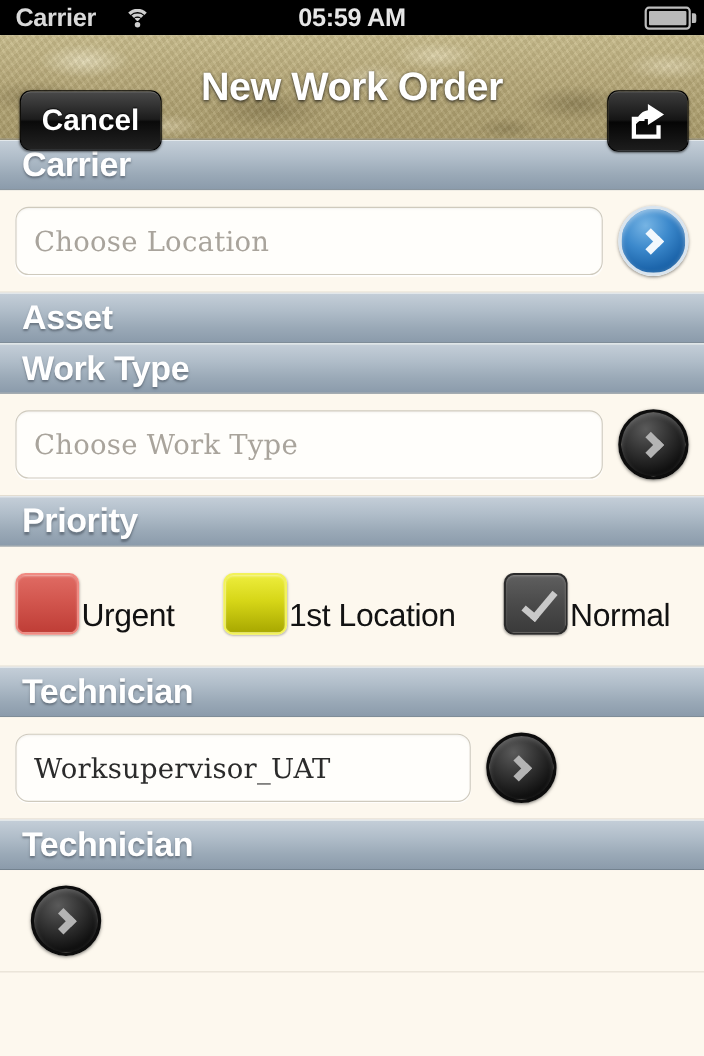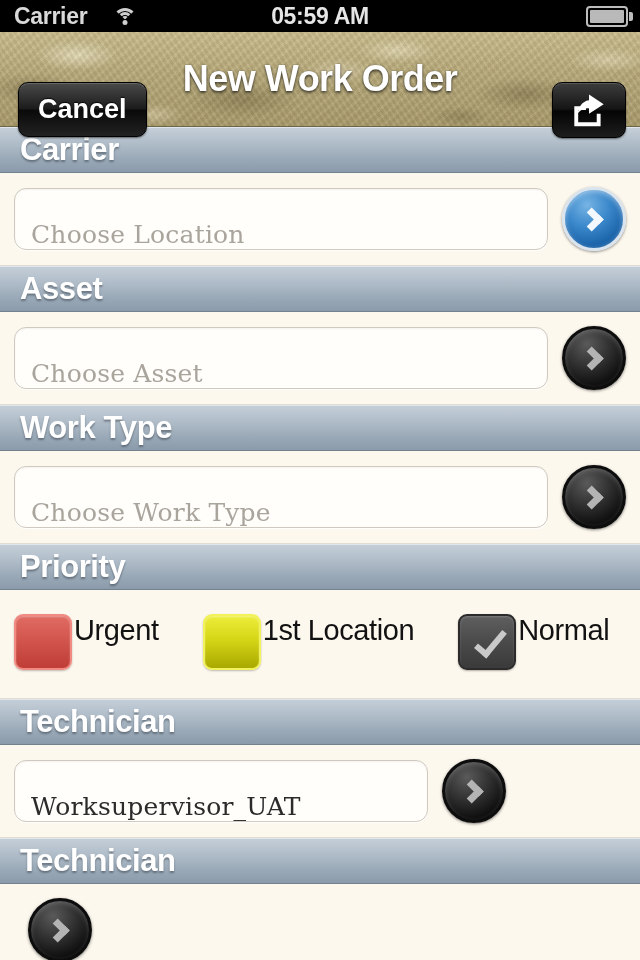--- a/index.html
+++ b/index.html
@@ -116,21 +116,21 @@
     padding:14px 0 14px 0;
     display:flex; align-items:center;
     border-bottom:1px solid #e3ddd1;
   }
   .field-row { display:flex; align-items:center; width:100%; padding:0 14px; }
   .field-box {
     flex:1; height:62px;
     background:#fffefb;
     border:1px solid #cfcabd; border-radius:12px;
     box-shadow:inset 0 1px 2px rgba(0,0,0,.05), 0 1px 1px rgba(255,255,255,.9);
-    display:flex; align-items:flex-end; padding:0 16px;
+    display:flex; align-items:center; padding:0 16px;
     overflow:hidden;
   }
   .field-box .ph {
     font-family:"DejaVu Serif", serif;
     font-size:25px; color:#a9a49c; letter-spacing:.2px; white-space:nowrap;
   }
   .field-box .val {
     font-family:"DejaVu Serif", serif;
     font-size:25px; color:#2b2b2b; letter-spacing:.2px; white-space:nowrap;
   }
@@ -156,21 +156,21 @@
     transform:rotate(45deg) translate(-2px,2px);
   }
   .chev-btn.blue .chev { border-color:#f2f8fd; }
   .chev-btn.dark .chev { border-color:#b4b4b4; }
 
   
   .priority-body {
     background:#fdf8ee; padding:24px 14px 28px 14px;
     display:flex; align-items:center; border-bottom:1px solid #e3ddd1;
   }
-  .pri-item { display:flex; align-items:flex-start; }
+  .pri-item { display:flex; align-items:flex-end; }
   .pri-item + .pri-item { margin-left:44px; }
   .cbox {
     width:58px; height:56px; border-radius:9px; flex:none;
     position:relative; display:flex; align-items:center; justify-content:center;
   }
   .cbox.red {
     background:linear-gradient(180deg,#e06b63 0%,#d2564e 45%,#bf3d36 100%);
     border:2px solid #f08a82;
     box-shadow:inset 0 1px 2px rgba(255,255,255,.35), 0 1px 2px rgba(0,0,0,.25);
   }
@@ -241,30 +241,20 @@
       </div>
       <div class="chev-btn blue">
         <span class="chev"></span>
       </div>
     </div>
   </div>
 
   <div class="section-header">
     <span>Asset</span>
   </div>
-  <div class="section-body">
-    <div class="field-row">
-      <div class="field-box">
-        <span class="ph">Choose Asset</span>
-      </div>
-      <div class="chev-btn dark">
-        <span class="chev"></span>
-      </div>
-    </div>
-  </div>
 
   <div class="section-header">
     <span>Work Type</span>
   </div>
   <div class="section-body">
     <div class="field-row">
       <div class="field-box">
         <span class="ph">Choose Work Type</span>
       </div>
       <div class="chev-btn dark">

